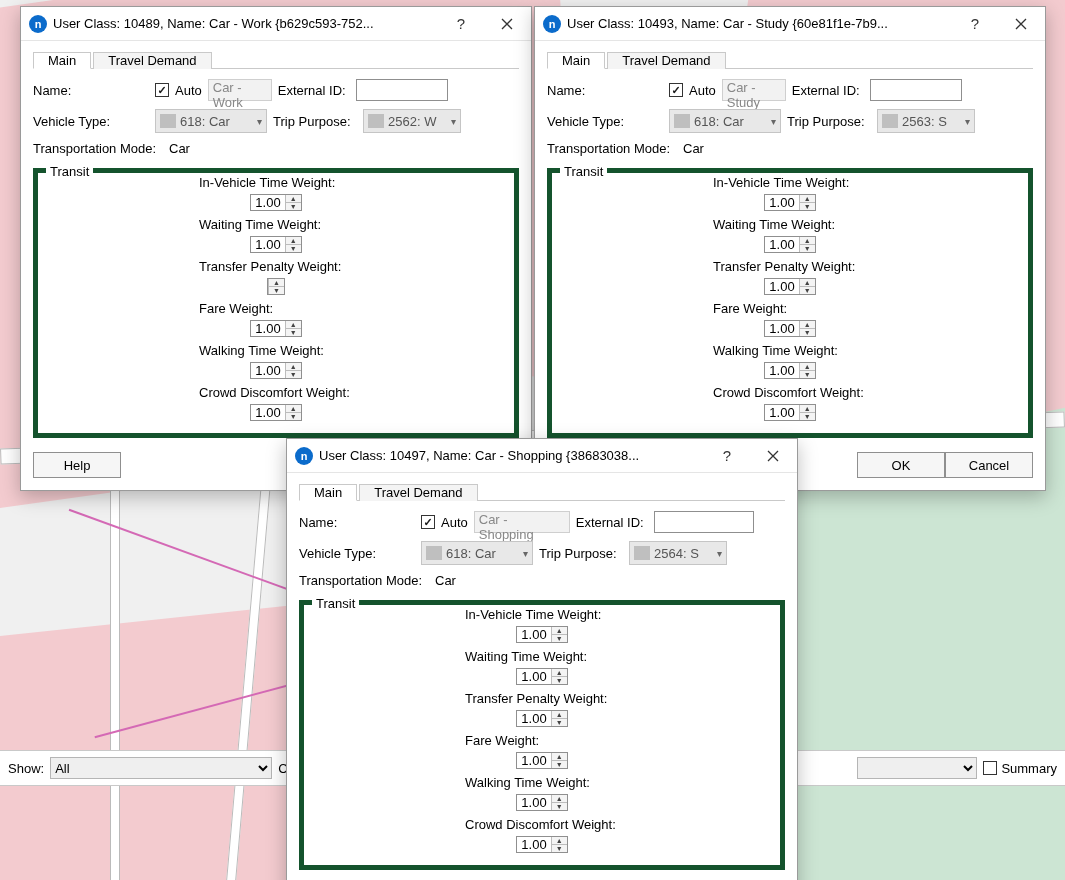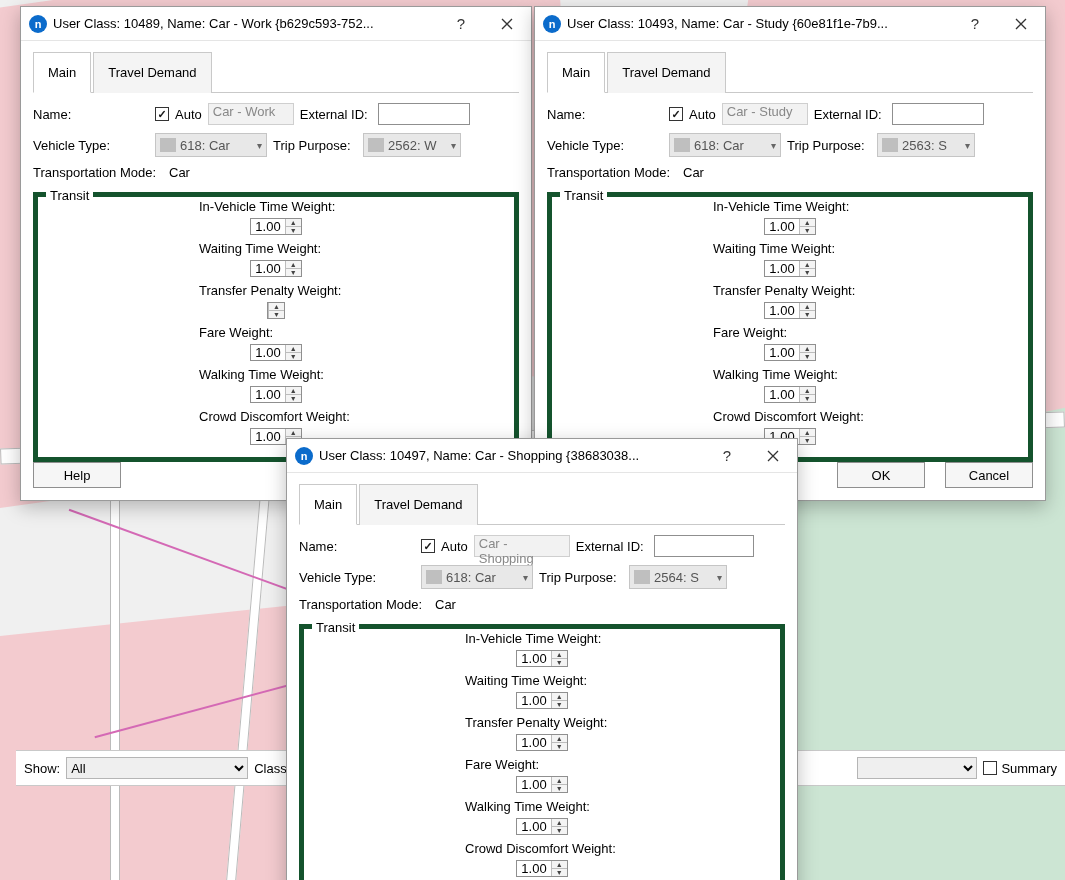--- a/index.html
+++ b/index.html
@@ -29,36 +29,36 @@
   .bg .r1 { left:0; top:430px; width:1065px; height:16px; transform: rotate(-2deg); }
   .bg .r2 { left:110px; top:440px; width:10px; height:450px; }
   .bg .r3 { left:245px; top:440px; width:10px; height:450px; transform: rotate(5deg); }
   .bg .line { position:absolute; height:2px; background:#d469b5; }
   .bg .l1 { left:60px; top:560px; width:300px; transform: rotate(20deg); }
   .bg .l2 { left:90px; top:700px; width:280px; transform: rotate(-15deg); }
 
   
   .bottom-bar {
     position: absolute;
-    left: 16px; right: 0; bottom: 94px;
+    left: 0; right: 0; bottom: 94px;
     height: 36px;
     background: #fff;
     border-top: 1px solid #c9c9c9;
     border-bottom: 1px solid #c9c9c9;
     display: flex;
     align-items: center;
     padding: 0 8px;
     z-index: 1;
     gap: 6px;
   }
   .bottom-bar select {
     height: 22px; font-size: 13px;
     border: 1px solid #b5b5b5;
   }
-  .bottom-bar .sel-show { width: 182px; }
+  .bottom-bar .sel-show { width: 222px; }
   .bottom-bar .sel-right { width: 120px; margin-left:auto; }
   .bottom-bar .chk { display:flex; align-items:center; gap:4px; }
 
   
   .dialog {
     position: absolute;
     width: 512px;
     background: #fff;
     border: 1px solid #9a9a9a;
     box-shadow: 0 6px 18px rgba(0,0,0,0.25);
@@ -101,21 +101,21 @@
     padding: 10px 12px 12px;
   }
 
   
   .tabs {
     display: flex;
     border-bottom: 1px solid #c9c9c9;
     margin-bottom: 10px;
   }
   .tab {
-    padding: 12px 14px;
+    padding: 0 14px;
     border: 1px solid #c9c9c9;
     border-bottom: none;
     background: #f4f4f4;
     position: relative;
     top: 1px;
     margin-right: 2px;
     font-size: 13px;
   }
   .tab.active {
     background: #fff;
@@ -150,21 +150,21 @@
     border: 1px solid #8f8f8f;
     background: #fff;
     padding: 0 4px;
     font-size: 13px;
   }
   .textinput.ro {
     background: #f2f2f2;
     border-color:#cfcfcf;
     color: #888;
   }
-  .name-box { width: 86px; }
+  .name-box { width: 64px; }
   .extid-box { width: 92px; }
 
   .combo {
     height: 24px;
     border: 1px solid #c5c5c5;
     background: #e8e8e8;
     display: flex;
     align-items: center;
     padding: 0 4px;
     gap: 4px;
@@ -226,21 +226,22 @@
     flex:1;
     display:flex; align-items:center; justify-content:center;
     font-size: 7px; line-height:1;
     background:#f4f4f4;
     color:#444;
   }
   .spin .sb + .sb { border-top:1px solid #bcbcbc; }
 
   .button-row {
     display:flex;
-    gap:20px;
+    margin-top: 14px;
+    gap:0;
   }
   .button-row .gap { flex:1; }
   .btn {
     min-width: 88px;
     height: 26px;
     border: 1px solid #8f8f8f;
     background: #f6f6f6;
     display:flex; align-items:center; justify-content:center;
     font-size:13px;
     padding: 0 10px;

